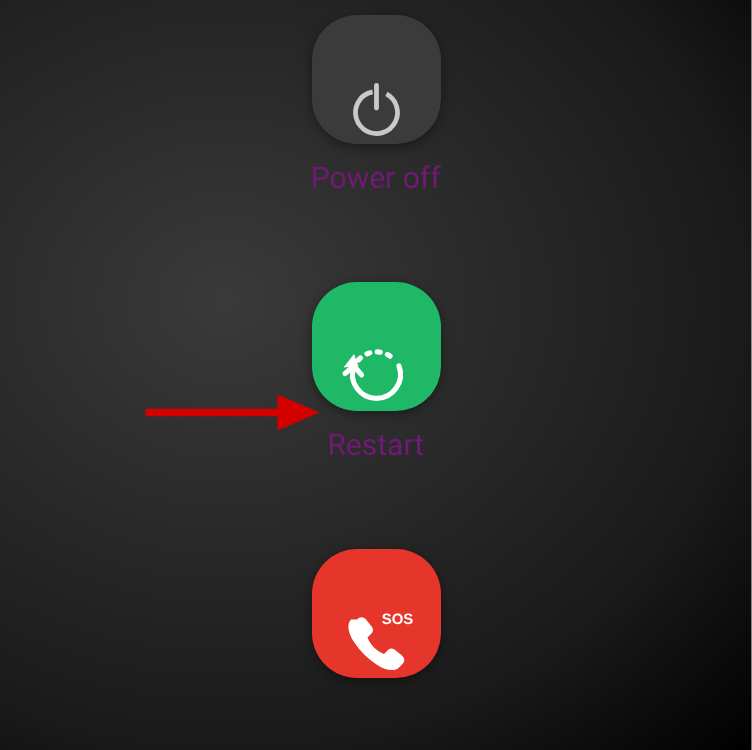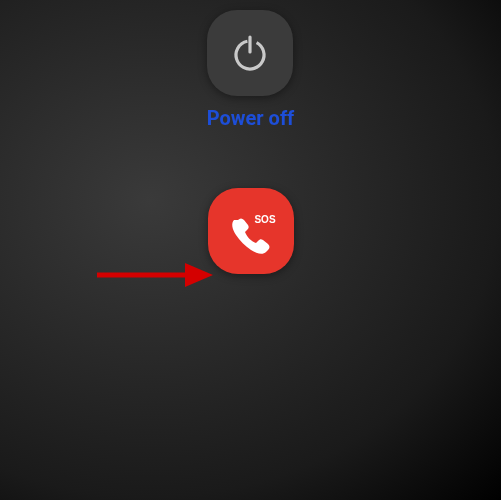--- a/index.html
+++ b/index.html
@@ -23,32 +23,32 @@
       flex-direction: column;
       align-items: center;
       margin-bottom: 58px;
     }
     .item:last-child { margin-bottom: 0; }
     .squircle {
       width: 86px;
       height: 86px;
       border-radius: 30px;
       display: flex;
-      align-items: center;
+      align-items: flex-end;
       justify-content: center;
       box-shadow: 0 2px 8px rgba(0,0,0,0.4);
     }
     .bg-dark { background: #3b3b3b; }
     .bg-green { background: #1fb866; }
     .bg-red { background: #e6352b; }
     .label {
       margin-top: 10px;
-      color: #1d4ed8;
+      color: #701a75;
       font-size: 20px;
-      font-weight: 700;
+      font-weight: 400;
       text-align: center;
     }
     .arrow {
       position: absolute;
       left: 95px;
       top: 255px;
       pointer-events: none;
     }
   </style>
 </head>
@@ -59,20 +59,44 @@
   <div class="item">
     <div class="squircle bg-dark">
       <svg width="46" height="46" viewBox="0 0 46 46">
         <circle cx="23" cy="25" r="14" stroke="#c9c9c9" stroke-width="3.2" fill="none" stroke-dasharray="78 88" transform="rotate(-62 23 25)"></circle>
         <line x1="23" y1="7" x2="23" y2="22" stroke="#c9c9c9" stroke-width="3.2" stroke-linecap="round"></line>
       </svg>
     </div>
     <div class="label">Power off</div>
   </div>
 
+  <div class="item">
+    <div class="squircle bg-green">
+      <svg width="52" height="52" viewBox="0 0 52 52">
+
+        <path d="M 14 18 A 16 16 0 0 1 38 18" stroke="#ffffff" stroke-width="3.4" fill="none" stroke-linecap="round" stroke-dasharray="2 5"></path>
+
+        <path d="M 41 22 A 16 16 0 1 1 11 22" stroke="#ffffff" stroke-width="3.4" fill="none" stroke-linecap="round"></path>
+
+        <path d="M 11 22 L 6 28 M 11 22 L 17 27" stroke="#ffffff" stroke-width="3.4" fill="none" stroke-linecap="round" transform="rotate(10 11 22)"></path>
+        <path d="M 4 22 L 11 14 L 18 22 Z" fill="#ffffff" transform="translate(0,2)" opacity="0"></path>
+        <polygon points="11,14 4,24 18,24" fill="#ffffff" opacity="0"></polygon>
+
+        <polygon points="11,15 5,25 17,25" fill="none"></polygon>
+        <path d="M 11 23 L 11 23"></path>
+        <path d="M 11 22 l -6 6 M 11 22 l 6 5" stroke="#ffffff" stroke-width="3.4" stroke-linecap="round" opacity="0"></path>
+
+        <polygon points="8,28 11,16 18,25" fill="#ffffff" opacity="0"></polygon>
+        <path d="M 12 22 L 6 16 L 6 28 Z" fill="#ffffff" transform="rotate(180 9 22)" opacity="0"></path>
+
+        <polygon points="11,14 4,23 14,22" fill="#ffffff"></polygon>
+      </svg>
+    </div>
+    <div class="label">Restart</div>
+  </div>
 
   <div class="item">
     <div class="squircle bg-red">
       <svg width="56" height="56" viewBox="0 0 56 56">
         <path d="M 15 17 c 2 -2 4 -2 6 0 l 4 5 c 1 2 1 3 -1 5 l -2 2 c 2 5 6 9 11 11 l 2 -2 c 2 -2 3 -2 5 -1 l 5 4 c 2 2 2 4 0 6 l -2 2 c -3 3 -9 2 -15 -2 c -6 -4 -11 -9 -15 -15 c -4 -6 -5 -12 -2 -15 z" fill="#ffffff"></path>
         <text x="42" y="20" font-size="10" font-weight="700" fill="#ffffff" text-anchor="middle" font-family="Arial">SOS</text>
       </svg>
     </div>
   </div>
 

